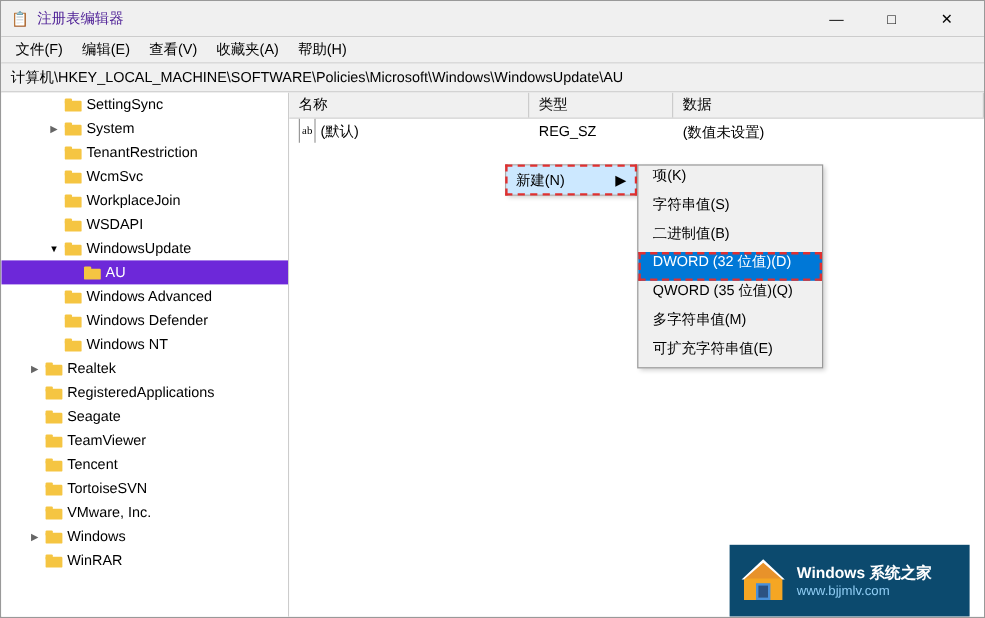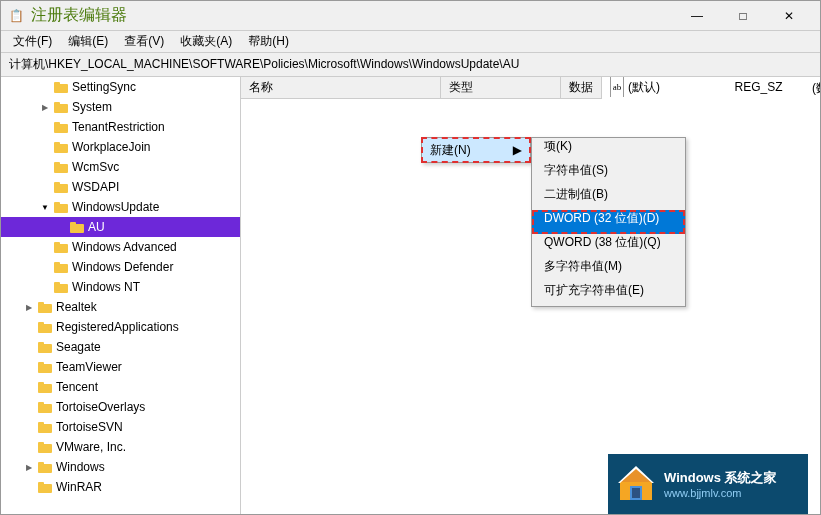--- a/index.html
+++ b/index.html
@@ -36,22 +36,22 @@
       width: 16px;
       height: 16px;
       margin-right: 6px;
       display: inline-flex;
       align-items: center;
       justify-content: center;
     }
 
     .title-bar-text {
       flex: 1;
-      font-size: 16px;
-      color: #4d7c0f;
+      font-size: 12px;
+      color: #4c1d95;
     }
 
     .title-bar-controls {
       display: flex;
       gap: 0;
     }
 
     .title-bar-btn {
       width: 46px;
       height: 30px;
@@ -179,20 +179,21 @@
       background: #f5c542;
     }
     .folder-icon-open::after {
       background: #f5c542;
     }
 
     
     .right-panel {
       flex: 1;
       display: flex;
+      flex-direction: column;
       overflow: hidden;
       position: relative;
     }
 
     
     .table-header {
       display: flex;
       height: 22px;
       background: #f0f0f0;
       border-bottom: 1px solid #ccc;
@@ -412,30 +413,30 @@
           </span>
         <span>TenantRestriction</span>
       </div>
 
       <div class="tree-item">
         <span class="tree-indent" style="width:32px"></span>
         <span class="tree-arrow"></span>
         <span class="tree-icon">
             <span class="folder-icon"></span>
           </span>
+        <span>WcmSvc</span>
+      </div>
+
+      <div class="tree-item">
+        <span class="tree-indent" style="width:32px"></span>
+        <span class="tree-arrow"></span>
+        <span class="tree-icon">
+            <span class="folder-icon"></span>
+          </span>
         <span>WorkplaceJoin</span>
-      </div>
-
-      <div class="tree-item">
-        <span class="tree-indent" style="width:32px"></span>
-        <span class="tree-arrow"></span>
-        <span class="tree-icon">
-            <span class="folder-icon"></span>
-          </span>
-        <span>WcmSvc</span>
       </div>
 
       <div class="tree-item">
         <span class="tree-indent" style="width:32px"></span>
         <span class="tree-arrow"></span>
         <span class="tree-icon">
             <span class="folder-icon"></span>
           </span>
         <span>WSDAPI</span>
       </div>
@@ -523,28 +524,20 @@
 
       <div class="tree-item">
         <span class="tree-indent" style="width:16px"></span>
         <span class="tree-arrow"></span>
         <span class="tree-icon">
             <span class="folder-icon"></span>
           </span>
         <span>Tencent</span>
       </div>
 
-      <div class="tree-item">
-        <span class="tree-indent" style="width:16px"></span>
-        <span class="tree-arrow"></span>
-        <span class="tree-icon">
-            <span class="folder-icon"></span>
-          </span>
-        <span>TortoiseOverlays</span>
-      </div>
 
       <div class="tree-item">
         <span class="tree-indent" style="width:16px"></span>
         <span class="tree-arrow"></span>
         <span class="tree-icon">
             <span class="folder-icon"></span>
           </span>
         <span>TortoiseSVN</span>
       </div>
 
@@ -626,21 +619,21 @@
 
           <div class="submenu-item">
             <span>二进制值(B)</span>
           </div>
 
           <div class="submenu-item highlighted">
             <span>DWORD (32 位值)(D)</span>
           </div>
 
           <div class="submenu-item">
-            <span>QWORD (38 位值)(Q)</span>
+            <span>QWORD (35 位值)(Q)</span>
           </div>
 
           <div class="submenu-item">
             <span>多字符串值(M)</span>
           </div>
 
           <div class="submenu-item">
             <span>可扩充字符串值(E)</span>
           </div>
         </div>

